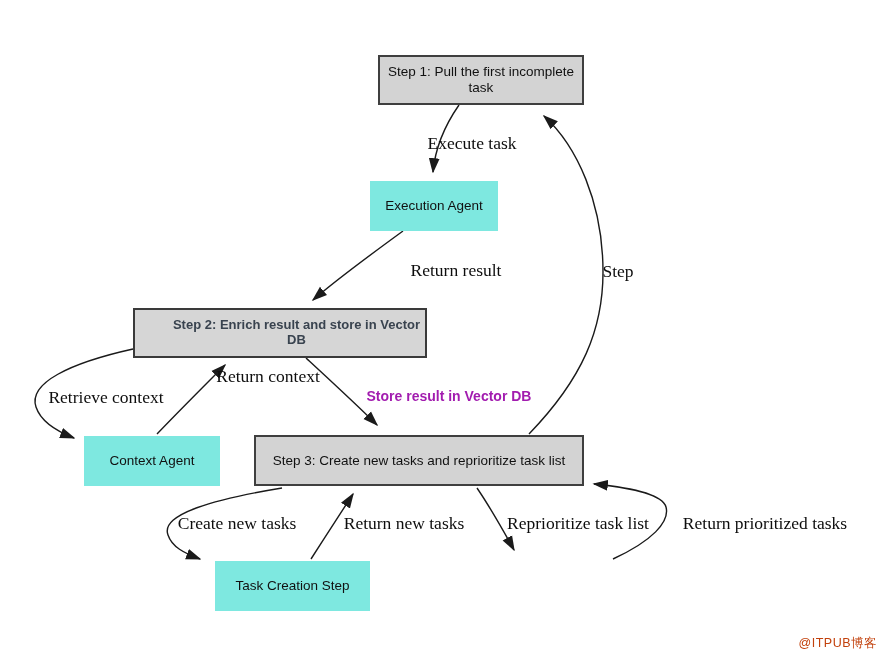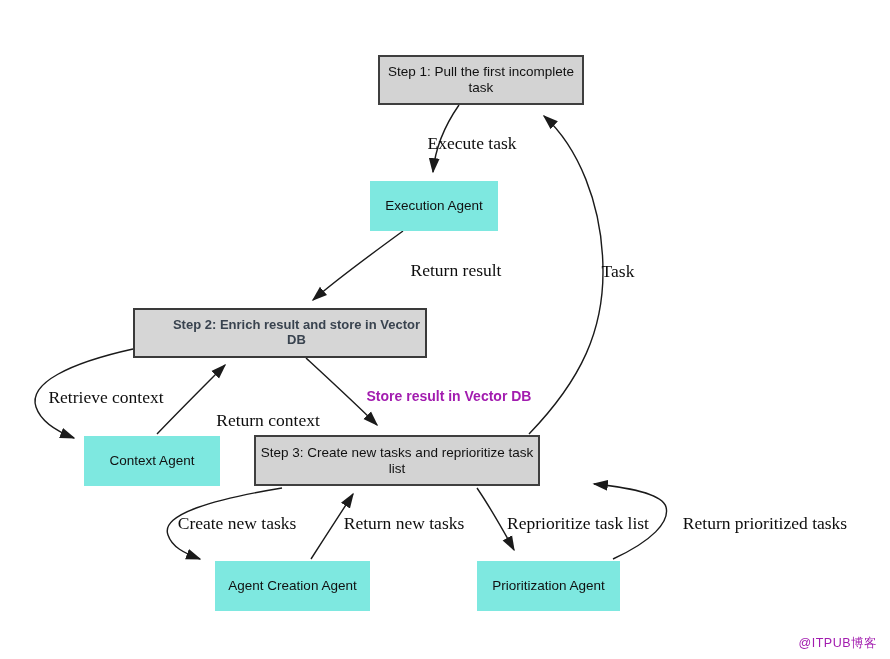--- a/index.html
+++ b/index.html
@@ -59,21 +59,21 @@
     font-family: "Liberation Sans", sans-serif;
     font-weight: bold;
     font-size: 14px;
     color: #a21caf;
   }
   .watermark {
     position: absolute;
     right: 13px;
     bottom: 7px;
     font-size: 12.5px;
-    color: #a21caf;
+    color: #c2410c;
     letter-spacing: 0.5px;
   }
 </style>
 </head>
 <body>
 
 <div class="canvas">
 
   <svg class="edges" viewBox="0 0 890 659">
     <defs>
@@ -104,41 +104,38 @@
   </div>
 
   <div class="node step-bold" style="left:133px; top:308px; width:294px; height:50px; font-size:13px;padding-left:33px;">
     <span>Step 2: Enrich result and store in Vector DB</span>
   </div>
 
   <div class="node agent" style="left:84px; top:436px; width:136px; height:50px;">
     <span>Context Agent</span>
   </div>
 
-  <div class="node step" style="left:254px; top:435px; width:286px; height:51px;">
+  <div class="node step" style="left:254px; top:435px; width:330px; height:51px;text-align:right;">
     <span>Step 3: Create new tasks and reprioritize task list</span>
   </div>
 
   <div class="node agent" style="left:215px; top:561px; width:155px; height:50px;">
-    <span>Agent Creation Agent</span>
+    <span>Task Creation Step</span>
   </div>
 
-  <div class="node agent" style="left:477px; top:561px; width:143px; height:50px;">
-    <span>Prioritization Agent</span>
-  </div>
 
   <div class="edge-label" style="left:472px; top:143px;">Execute task</div>
 
   <div class="edge-label" style="left:416px; top:270px;margin-left:40px;">Return result</div>
 
-  <div class="edge-label" style="left:618px; top:271px;">Task</div>
+  <div class="edge-label" style="left:618px; top:271px;">Step</div>
 
   <div class="edge-label" style="left:106px; top:397px;text-align:right;">Retrieve context</div>
 
-  <div class="edge-label" style="left:268px; top:420px;font-family:Liberation Serif, serif;">Return context</div>
+  <div class="edge-label" style="left:268px; top:376px;font-family:Liberation Serif, serif;">Return context</div>
 
   <div class="edge-label emph" style="left:449px; top:396px;">Store result in Vector DB</div>
 
   <div class="edge-label" style="left:404px; top:523px;">Return new tasks</div>
 
   <div class="edge-label" style="left:237px; top:523px;">Create new tasks</div>
 
   <div class="edge-label" style="left:765px; top:523px;">Return prioritized tasks</div>
 
   <div class="edge-label" style="left:578px; top:523px;">Reprioritize task list</div>

